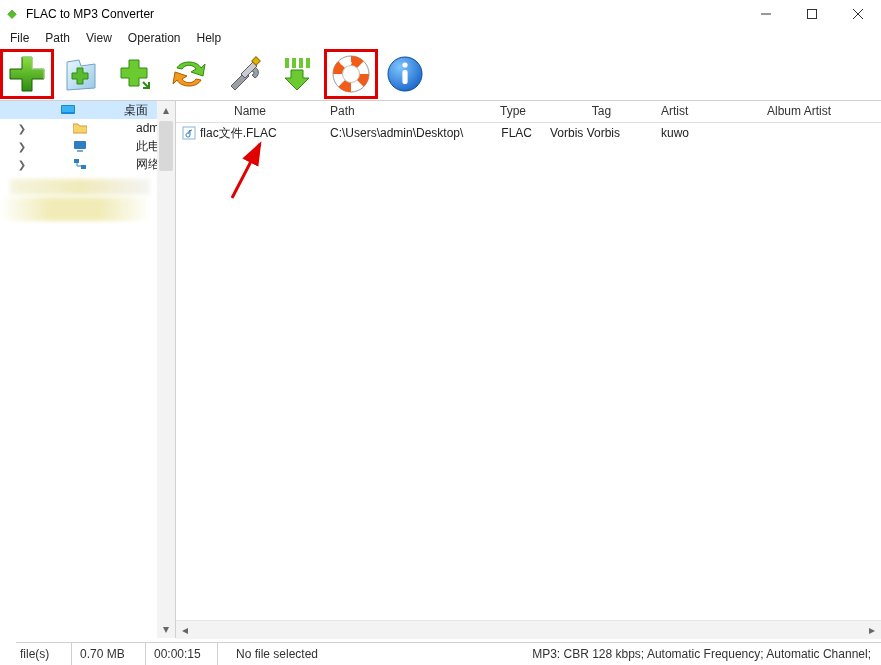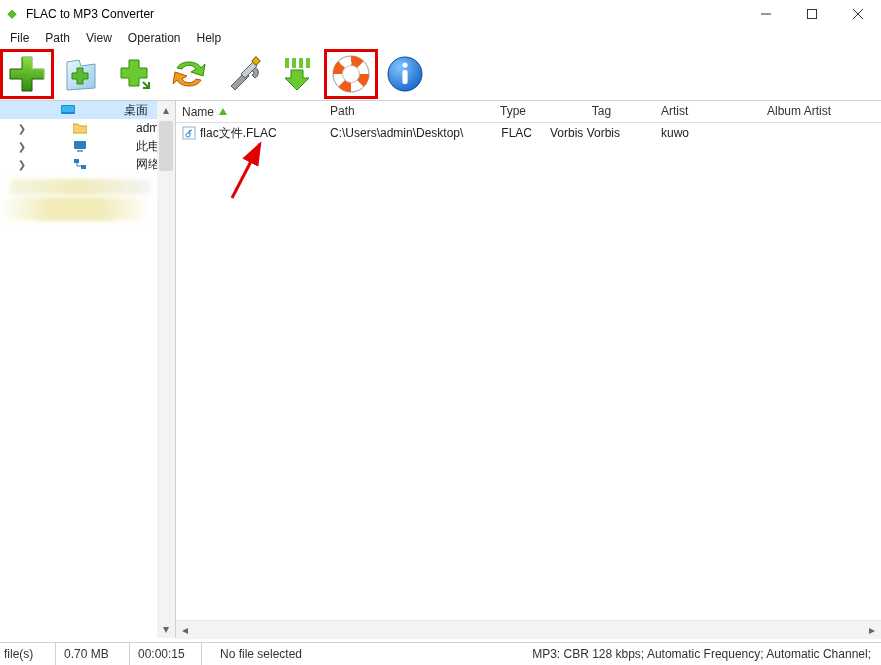--- a/index.html
+++ b/index.html
@@ -28,21 +28,21 @@
   .tree-item { display: flex; align-items: center; padding: 2px 2px 2px 4px; height: 18px; gap: 44px; }
   .tree-item .expander { width: 12px; display: inline-flex; align-items: center; justify-content: center; color: #666; font-size: 10px; }
   .tree-item .ticon { width: 16px; height: 14px; margin-right: 4px; display: inline-flex; align-items: center; justify-content: center; }
   .tree-item.sel { background: #cde8ff; }
   .tree-item.indent-1 { padding-left: 16px; }
 
   .blur-box { position: absolute; background: linear-gradient(90deg,#f4f4dd,#efe9b3,#f3f3f3); filter: blur(2px); opacity: .9; }
 
   .list-wrap { flex: 1; display: flex; flex-direction: column; border-top: 1px solid #d0d0d0; }
   .list-header { display: flex; height: 22px; border-bottom: 1px solid #e0e0e0; background: #fff; }
-  .col { padding: 3px 6px; font-size: 12px; color: #333; border-right: 0; }
+  .col { padding: 3px 6px; font-size: 12px; color: #333; border-right: 0; flex-direction: column; }
   .col.name { width: 148px; display:flex; align-items:center; gap:4px;}
   .col.path { width: 154px; }
   .col.type { width: 70px; text-align: center; }
   .col.tag  { width: 107px; text-align: center; }
   .col.artist { width: 106px; }
   .col.albumartist { flex: 1; width: 120px; }
 
   .list-body { flex: 1; position: relative; overflow: hidden; }
   .row { display: flex; height: 20px; align-items: center; }
   .cell { padding: 2px 6px; font-size: 12px; color: #222; overflow: hidden; white-space: nowrap; }
@@ -56,21 +56,21 @@
   .hscroll { height: 18px; border-top: 1px solid #e6e6e6; display:flex; align-items:center; background:#f3f3f3; }
   .hscroll .arrow { width:18px; height:18px; display:flex; align-items:center; justify-content:center; color:#666; background:#f3f3f3;}
   .hscroll .track { flex:1; height:18px; background:#f3f3f3; position:relative;}
 
   .vscroll { position:absolute; right:0; top:0; width:18px; height:120px; background:#f3f3f3; display:flex; flex-direction:column;}
   .vscroll .arrow{height:18px;display:flex;align-items:center;justify-content:center;color:#666}
   .vscroll .thumb{flex:1;background:#f3f3f3;position:relative}
   .vscroll .thumb::after{content:"";position:absolute;left:2px;right:2px;top:2px;height:50px;background:#d8d8d8;border-radius:2px}
 
   
-  .status { position:absolute; left:0; right:0; bottom:0; height:23px; border-top:1px solid #d0d0d0; display:flex; align-items:center; font-size:12px; color:#333;}
+  .status { position:absolute; left:16px; right:0; bottom:0; height:23px; border-top:1px solid #d0d0d0; display:flex; align-items:center; font-size:12px; color:#333;}
   .status .panel { padding: 0 8px; border-right: 1px solid #d0d0d0; height:100%; display:flex; align-items:center;}
   .status .panel.indent{padding-left:4px}
   .status .flex1{flex:1;display:flex;align-items:center;padding-left:18px}
   .status .right{padding:0 10px}
 
   
   .annotation-arrow { position:absolute; pointer-events:none; }
 
 </style>
 </head>

